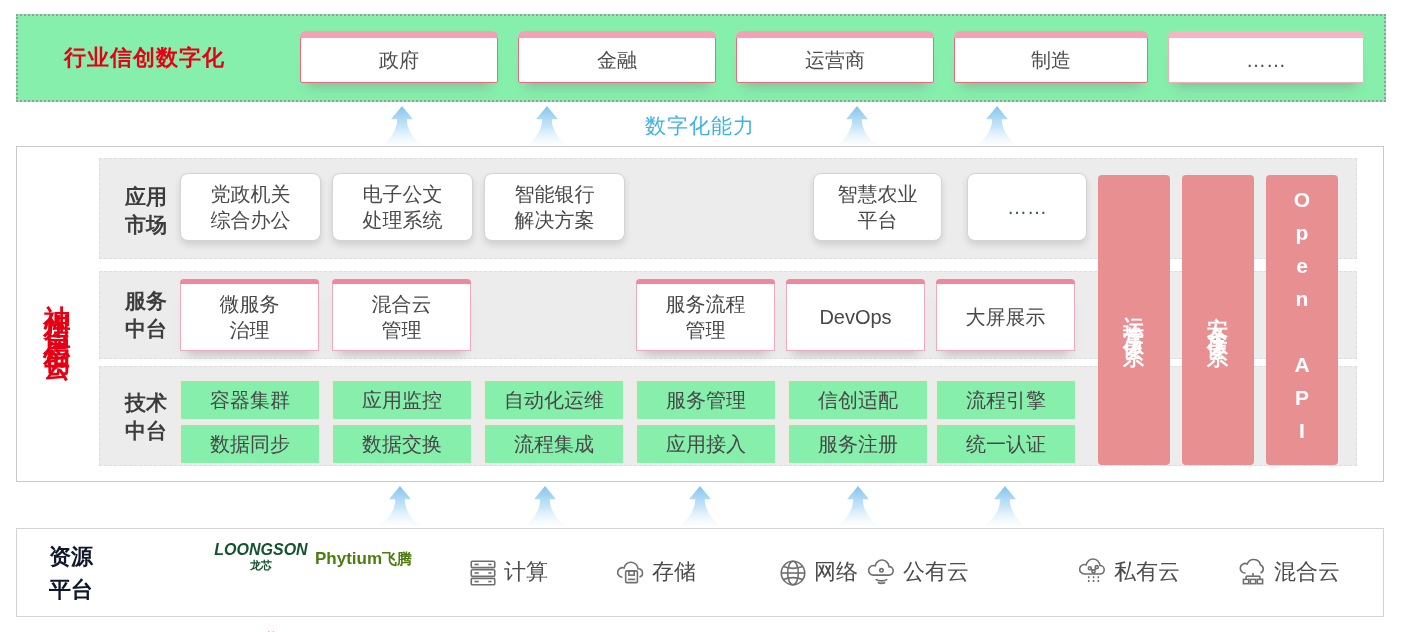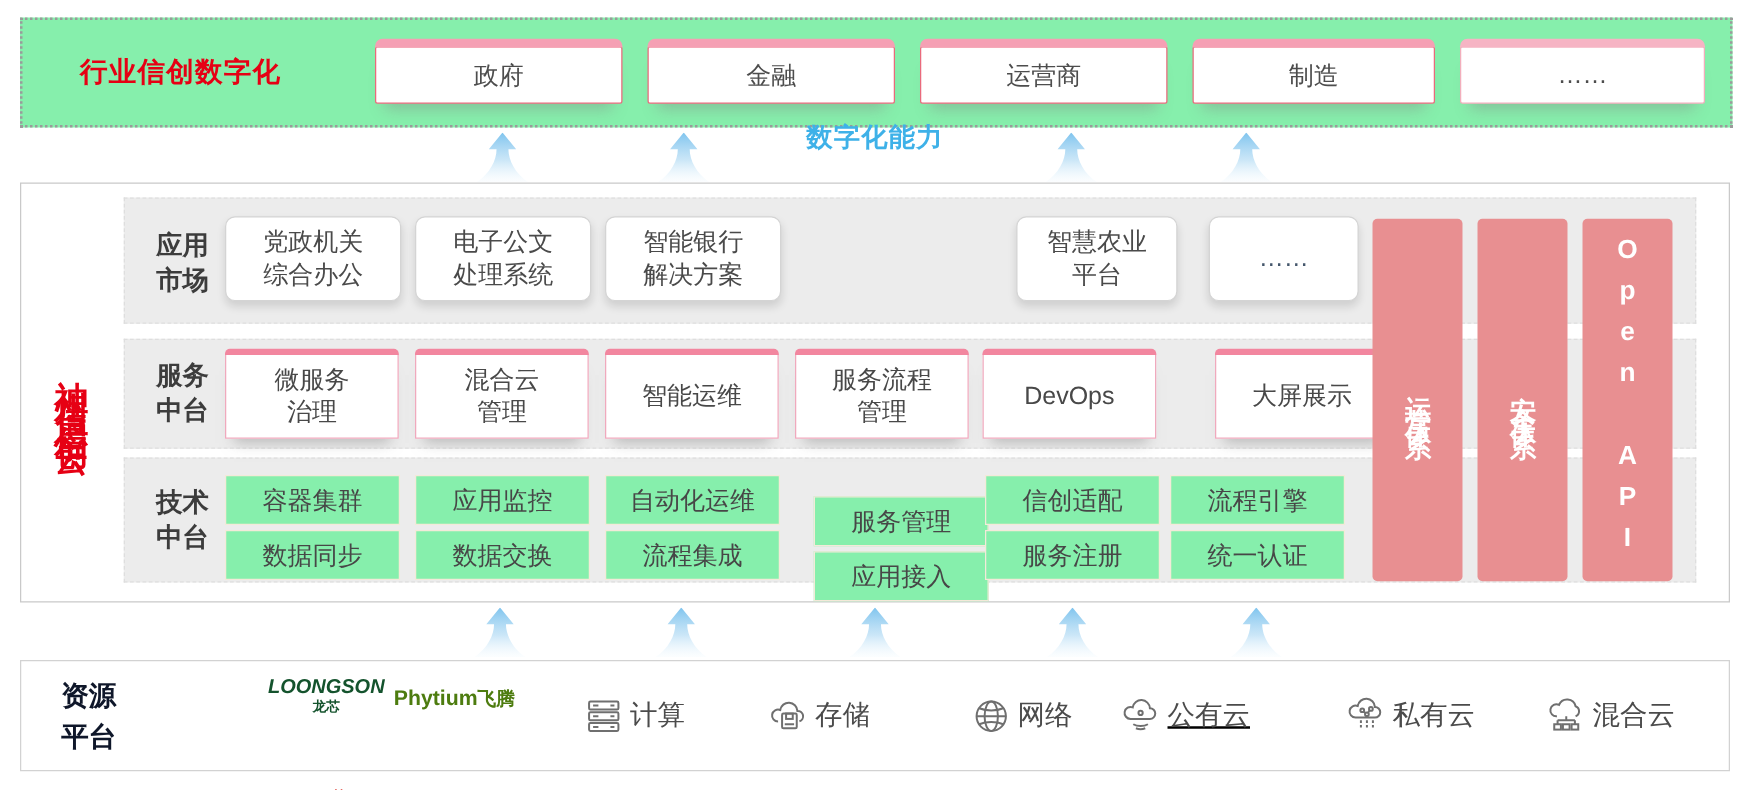--- a/index.html
+++ b/index.html
@@ -13,21 +13,21 @@
   .top-box{position:absolute;top:21px;height:44px;background:#fff;border:1px solid #e96a7c;border-radius:2px;
            box-shadow:0 12px 12px -8px rgba(130,130,130,.45);display:flex;align-items:center;justify-content:center;
            font-size:20px;color:#4d4d4d;}
   .top-box::before{content:"";position:absolute;left:-1px;right:-1px;top:-7px;height:7px;background:#f5a0b4;border-radius:6px 6px 0 0;}
   .tb1{left:282px;width:196px;} .tb2{left:500px;width:196px;} .tb3{left:718px;width:196px;}
   .tb4{left:936px;width:192px;} .tb5{left:1150px;width:194px;border-color:#f2aebc;}
   .tb5::before{background:#f6b4c4;}
 
   
   .up-arrow{position:absolute;width:44px;height:40px;}
-  .cap-label{position:absolute;left:630px;top:96px;width:140px;text-align:center;font-size:21px;font-weight:bold;color:#3eb1e8;letter-spacing:1px;}
+  .cap-label{position:absolute;left:630px;top:112px;width:140px;text-align:center;font-size:21px;font-weight:normal;color:#3eb1e8;letter-spacing:1px;}
 
   
   .main-section{position:absolute;left:16px;top:146px;width:1368px;height:336px;background:#fff;border:1px solid #c9c9c9;box-sizing:border-box;}
   .v-title{position:absolute;left:26px;top:50%;transform:translateY(-50%);writing-mode:vertical-rl;text-orientation:upright;
            font-size:27px;font-weight:bold;color:#e60014;letter-spacing:9px;line-height:1;}
   .band{position:absolute;left:82px;width:1258px;background:#ececec;border:1px dashed #dedede;box-sizing:border-box;}
   .band1{top:11px;height:101px;} .band2{top:124px;height:88px;} .band3{top:219px;height:100px;}
   .row-label{position:absolute;left:108px;font-size:21px;font-weight:bold;color:#3c3c3c;text-align:center;line-height:1.35;}
   .rl1{top:36px;} .rl2{top:140px;} .rl3{top:242px;}
 
@@ -35,47 +35,47 @@
            box-shadow:0 4px 7px rgba(0,0,0,.12);display:flex;align-items:center;justify-content:center;
            text-align:center;font-size:20px;line-height:1.3;color:#4a4a4a;}
   .ab1{left:163px;width:139px;} .ab2{left:315px;width:139px;} .ab3{left:467px;width:139px;}
   .ab4{left:619px;width:157px;} .ab5{left:796px;width:127px;} .ab6{left:950px;width:118px;color:#44566b;}
 
   .svc-box{position:absolute;top:136px;height:66px;background:#fff;border:1px solid #f0a9bd;
            box-shadow:0 10px 10px -7px rgba(140,140,140,.5);display:flex;align-items:center;justify-content:center;
            text-align:center;font-size:20px;line-height:1.3;color:#484848;}
   .svc-box::before{content:"";position:absolute;left:-1px;right:-1px;top:-5px;height:5px;background:#f2869f;border-radius:4px 4px 0 0;}
   .sb1{left:163px;width:137px;} .sb2{left:315px;width:137px;} .sb3{left:467px;width:137px;}
-  .sb4{left:619px;width:137px;} .sb5{left:769px;width:137px;} .sb6{left:919px;width:137px;margin-left:36px;}
+  .sb4{left:619px;width:137px;} .sb5{left:769px;width:137px;} .sb6{left:919px;width:137px;}
 
   .tech-box{position:absolute;height:38px;background:#86efac;border:1px solid #f3ead9;
             display:flex;align-items:center;justify-content:center;font-size:20px;color:#474747;}
   .tr1{top:233px;} .tr2{top:277px;}
   .tc1{left:163px;width:138px;} .tc2{left:315px;width:138px;} .tc3{left:467px;width:138px;}
-  .tc4{left:634px;width:138px;margin-top:17px;} .tc5{left:771px;width:138px;} .tc6{left:919px;width:138px;}
+  .tc4{left:619px;width:138px;} .tc5{left:771px;width:138px;} .tc6{left:919px;width:138px;}
 
   .side-bar{position:absolute;top:28px;width:72px;height:290px;background:#e88f91;border-radius:4px;
             display:flex;align-items:center;justify-content:center;}
   .side-bar .bar-text{writing-mode:vertical-rl;text-orientation:upright;color:#fff;font-size:21px;font-weight:bold;letter-spacing:10px;line-height:1;}
   .bar1{left:1081px;} .bar2{left:1165px;} .bar3{left:1249px;}
 
   
   .res-section{position:absolute;left:16px;top:528px;width:1368px;height:89px;background:#fff;border:1px solid #d2d2d2;box-sizing:border-box;}
   .res-title{position:absolute;left:32px;top:50%;transform:translateY(-50%);font-size:22px;font-weight:bold;color:#0f172a;line-height:1.5;}
   .logo-loongson{position:absolute;left:196px;top:12px;width:96px;text-align:center;color:#14532d;}
   .logo-loongson .l1{font-size:16px;font-weight:bold;font-style:italic;letter-spacing:0px;display:block;}
   .logo-loongson .l2{font-size:11px;font-weight:bold;display:block;margin-top:-1px;}
   .logo-phytium{position:absolute;left:298px;top:20px;color:#4d7c0f;font-weight:bold;}
   .logo-phytium .p1{font-size:17px;} .logo-phytium .p2{font-size:15px;}
   .logo-huawei{position:absolute;left:242px;top:70px;display:flex;align-items:flex-start;gap:5px;margin-top:32px;}
   .logo-huawei .hw{font-size:15px;font-weight:bold;color:#323232;letter-spacing:1px;}
   .res-item{position:absolute;top:50%;transform:translateY(-50%);display:flex;align-items:flex-start;gap:5px;}
   .res-item .lab{font-size:22px;color:#4b4b4b;}
   .res-icon{width:32px;height:32px;}
-  .ri1{left:450px;} .ri2{left:598px;} .ri3{left:760px;} .ri4{left:880px;text-decoration:underline;} .ri5{left:1060px;} .ri6{left:1220px;}
+  .ri1{left:450px;} .ri2{left:598px;} .ri3{left:760px;} .ri4{left:849px;} .ri5{left:1060px;} .ri6{left:1220px;}
 </style>
 </head>
 <body>
 
 <svg width="0" height="0" style="position:absolute">
   <defs>
     <linearGradient id="arrowGrad" x1="0" y1="0" x2="0" y2="1">
       <stop offset="0%" stop-color="#7fc4ee"></stop>
       <stop offset="55%" stop-color="#b9def5" stop-opacity="0.75"></stop>
       <stop offset="100%" stop-color="#eaf6fd" stop-opacity="0.15"></stop>
@@ -142,21 +142,20 @@
     <div class="app-box ab3 pre">智能银行
 解决方案</div>
     <div class="app-box ab5 pre">智慧农业
 平台</div>
     <div class="app-box ab6 pre">……</div>
 
     <div class="svc-box sb1 pre">微服务
 治理</div>
     <div class="svc-box sb2 pre">混合云
 管理</div>
-    <div class="svc-box sb3 pre">智能运维</div>
     <div class="svc-box sb4 pre">服务流程
 管理</div>
     <div class="svc-box sb5 pre">DevOps</div>
     <div class="svc-box sb6 pre">大屏展示</div>
 
     <div class="tech-box tr1 tc1">容器集群</div>
     <div class="tech-box tr1 tc2">应用监控</div>
     <div class="tech-box tr1 tc3">自动化运维</div>
     <div class="tech-box tr1 tc4">服务管理</div>
     <div class="tech-box tr1 tc5">信创适配</div>

